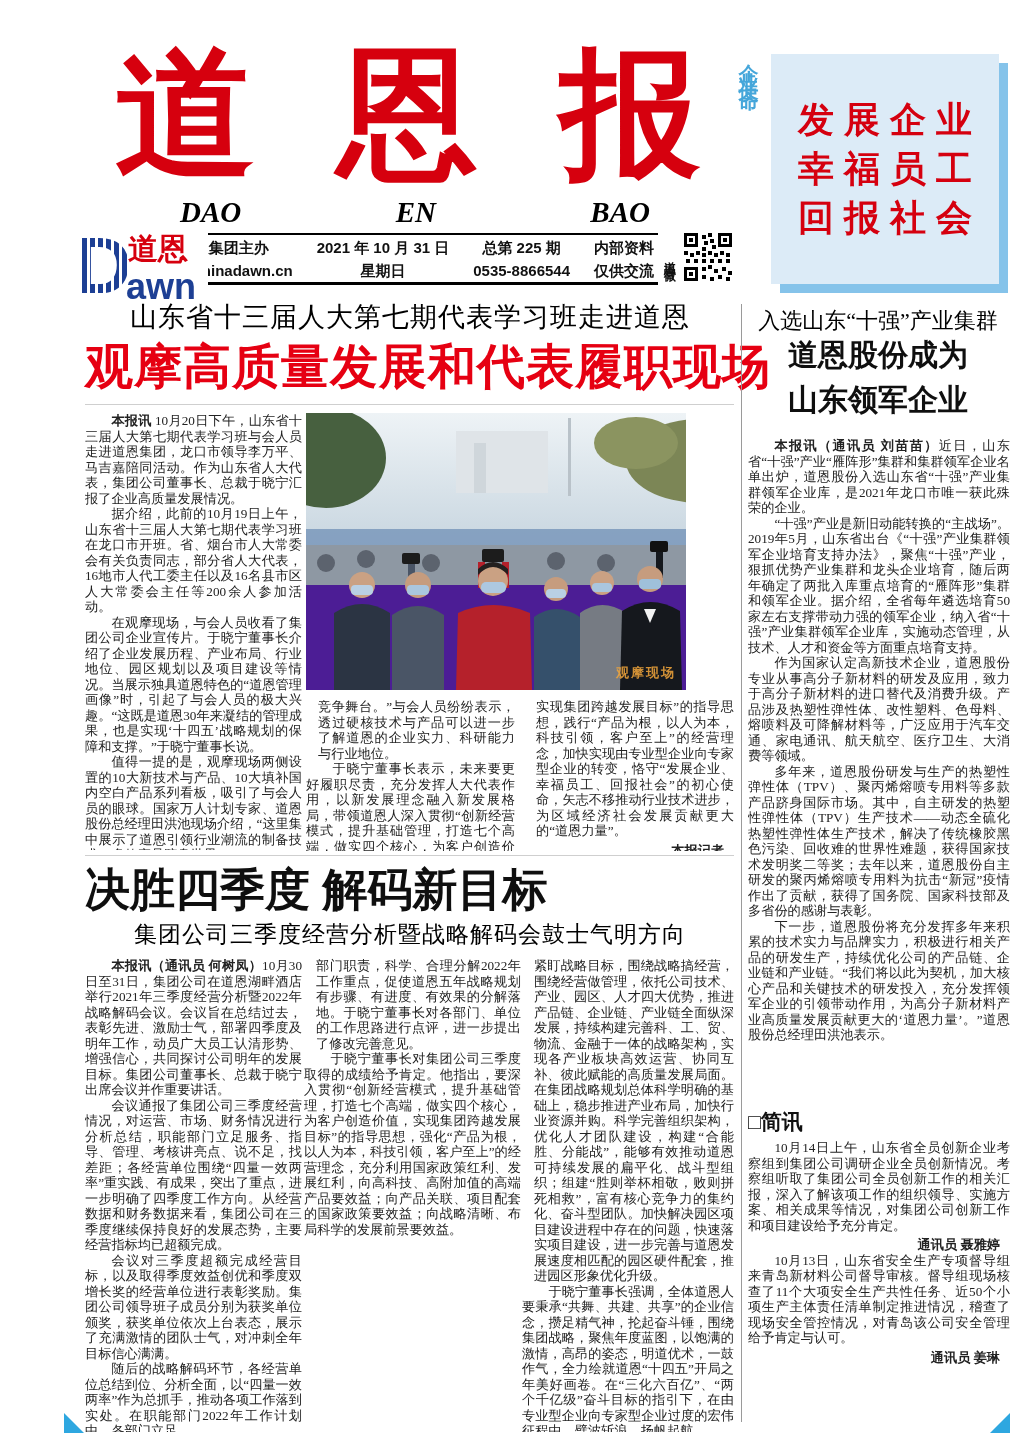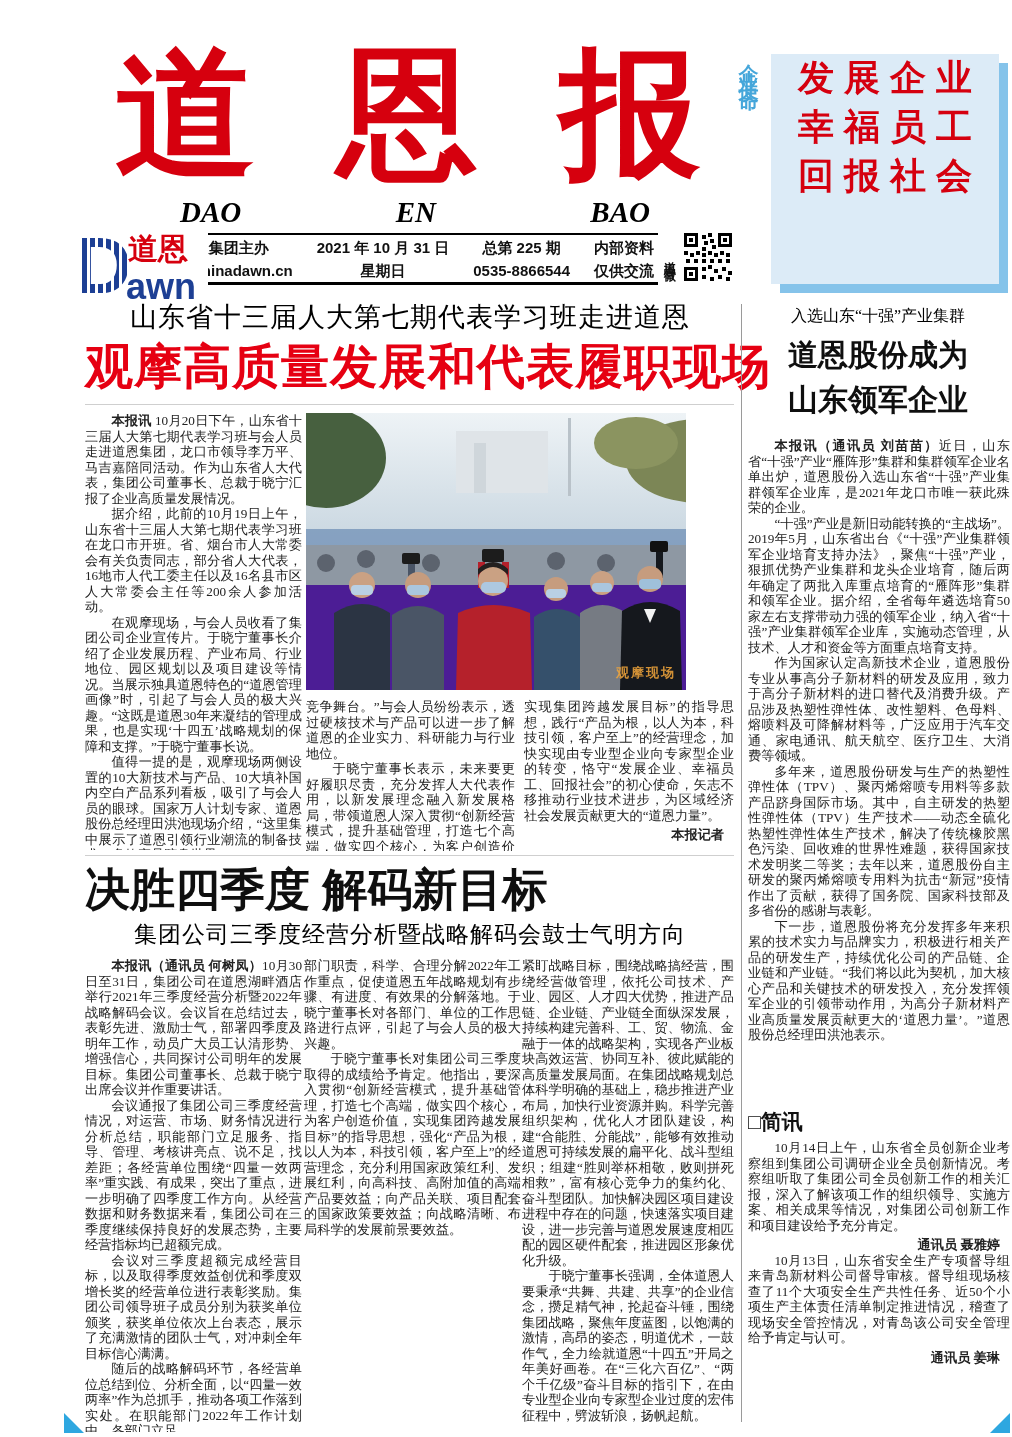--- a/index.html
+++ b/index.html
@@ -18,48 +18,48 @@
     font-size:15px;line-height:23px;white-space:nowrap;color:#111;}
   .logo{left:74px;top:227px;width:134px;height:80px;background:#fff;}
   .qr-block{left:661px;top:231px;display:flex;gap:4px;align-items:center;}
   .qr-label{writing-mode:vertical-rl;font-family:"Liberation Sans",sans-serif;font-size:12px;font-weight:700;
     letter-spacing:3px;color:#111;}
 
   
   .mission-label{left:736px;top:48px;writing-mode:vertical-rl;font-family:"Liberation Sans",sans-serif;
     font-size:20px;font-weight:700;color:#45a6da;letter-spacing:9px;}
   .mission-box{left:771px;top:54px;width:228px;height:230px;background:#dcebf7;box-shadow:9px 9px 0 #85c3ea;
-    display:flex;flex-direction:column;justify-content:flex-start;align-items:center;}
+    display:flex;flex-direction:column;justify-content:center;align-items:center;}
   .mission-line{font-family:"DejaVu Serif",serif;font-size:36px;font-weight:700;color:#d5000f;
     letter-spacing:10px;text-indent:10px;white-space:nowrap;}
 
   
   .body-col{font-size:13.2px;line-height:15.5px;text-align:justify;color:#222;overflow:hidden;}
   .body-col p{margin:0;text-indent:2em;}
-  .body-col p.cont{text-indent:0;}
+  .body-col p.cont{text-indent:0;margin-left:12px;}
   .body-col .lead{font-weight:700;}
   .byline{text-align:right;font-weight:700;text-indent:0 !important;padding-right:10px;margin-top:4px !important;}
   .rule{background:#cfcfcf;height:1px;}
 
   
   .a1-kicker{left:85px;top:299px;width:650px;text-align:center;font-size:27px;letter-spacing:1px;color:#000;}
   .a1-headline{left:85px;top:335px;width:650px;text-align:left;font-family:"Liberation Sans","DejaVu Sans",sans-serif;
     font-weight:900;font-size:48px;letter-spacing:1px;color:#e60012;white-space:nowrap;}
   .photo{left:306px;top:413px;width:380px;height:277px;overflow:hidden;background:#4c1d95;}
   .photo-caption{position:absolute;right:10px;bottom:8px;color:#f2a63b;font-size:13px;font-weight:700;
     font-family:"Liberation Sans",sans-serif;letter-spacing:2px;opacity:.85;}
 
   
   .a2-headline{left:85px;top:860px;width:650px;text-align:left;font-family:"Liberation Sans","DejaVu Sans",sans-serif;
     font-weight:900;font-size:45px;color:#0f0f0f;white-space:nowrap;}
   .a2-subhead{left:85px;top:919px;width:650px;text-align:center;font-size:23px;letter-spacing:1px;color:#000;}
 
   
   .vrule{left:741px;top:304px;width:1px;height:1118px;background:#9a9a9a;}
-  .a3-kicker{left:748px;top:306px;width:260px;text-align:center;font-size:16px;color:#000;}
+  .a3-kicker{left:748px;top:306px;width:260px;text-align:center;font-size:22px;color:#000;}
   .a3-headline{left:748px;top:332px;width:260px;text-align:center;font-family:"Liberation Sans","DejaVu Sans",sans-serif;
     font-weight:900;font-size:30px;line-height:45px;color:#0f0f0f;white-space:nowrap;}
   .briefs-h{left:748px;top:1108px;width:260px;font-family:"Liberation Sans",sans-serif;font-weight:700;
     font-size:21px;color:#111;}
 
   .corner{position:absolute;bottom:4px;width:0;height:0;}
   .corner.l{left:64px;border-bottom:20px solid #2ea7e0;border-right:20px solid transparent;}
   .corner.r{right:2px;border-bottom:20px solid #2ea7e0;border-left:20px solid transparent;}
 </style>
 </head>
@@ -259,21 +259,21 @@
   <div class="abs a2-headline">决胜四季度  解码新目标</div>
   <div class="abs a2-subhead">集团公司三季度经营分析暨战略解码会鼓士气明方向</div>
 
   <div class="abs body-col" style="left:85px;top:958px;width:217px;height:474px;">
     <p><span class="lead">本报讯（通讯员 何树凤）</span><span>10月30日至31日，集团公司在道恩湖畔酒店举行2021年三季度经营分析暨2022年战略解码会议。会议旨在总结过去，表彰先进、激励士气，部署四季度及明年工作，动员广大员工认清形势、增强信心，共同探讨公司明年的发展目标。集团公司董事长、总裁于晓宁出席会议并作重要讲话。</span></p>
     <p>会议通报了集团公司三季度经营情况，对运营、市场、财务情况进行分析总结，职能部门立足服务、指导、管理、考核讲亮点、说不足，找差距；各经营单位围绕“四量一效两率”重实践、有成果，突出了重点，进一步明确了四季度工作方向。从经营数据和财务数据来看，集团公司在三季度继续保持良好的发展态势，主要经营指标均已超额完成。</p>
     <p>会议对三季度超额完成经营目标，以及取得季度效益创优和季度双增长奖的经营单位进行表彰奖励。集团公司领导班子成员分别为获奖单位颁奖，获奖单位依次上台表态，展示了充满激情的团队士气，对冲刺全年目标信心满满。</p>
     <p>随后的战略解码环节，各经营单位总结到位、分析全面，以“四量一效两率”作为总抓手，推动各项工作落到实处。在职能部门2022年工作计划中，各部门立足</p>
   </div>
   <div class="abs body-col" style="left:304px;top:958px;width:217px;height:474px;">
-    <p class="cont">部门职责，科学、合理分解2022年工作重点，促使道恩五年战略规划有步骤、有进度、有效果的分解落地。于晓宁董事长对各部门、单位的工作思路进行点评，引起了与会人员的极大兴趣。</p>
+    <p class="cont">部门职责，科学、合理分解2022年工作重点，促使道恩五年战略规划有步骤、有进度、有效果的分解落地。于晓宁董事长对各部门、单位的工作思路进行点评，进一步提出了修改完善意见。</p>
     <p>于晓宁董事长对集团公司三季度取得的成绩给予肯定。他指出，要深入贯彻“创新经营模式，提升基础管理，打造七个高端，做实四个核心，为客户创造价值，实现集团跨越发展目标”的指导思想，强化“产品为根，以人为本，科技引领，客户至上”的经营理念，充分利用国家政策红利、发展红利，向高科技、高附加值的高端产品要效益；向产品关联、项目配套的国家政策要效益；向战略清晰、布局科学的发展前景要效益。</p>
   </div>
   <div class="abs body-col" style="left:522px;top:958px;width:212px;height:474px;">
     <p class="cont">紧盯战略目标，围绕战略搞经营，围绕经营做管理，依托公司技术、产业、园区、人才四大优势，推进产品链、企业链、产业链全面纵深发展，持续构建完善科、工、贸、物流、金融于一体的战略架构，实现各产业板块高效运营、协同互补、彼此赋能的高质量发展局面。在集团战略规划总体科学明确的基础上，稳步推进产业布局，加快行业资源并购。科学完善组织架构，优化人才团队建设，构建“合能胜、分能战”，能够有效推动道恩可持续发展的扁平化、战斗型组织；组建“胜则举杯相敬，败则拼死相救”，富有核心竞争力的集约化、奋斗型团队。加快解决园区项目建设进程中存在的问题，快速落实项目建设，进一步完善与道恩发展速度相匹配的园区硬件配套，推进园区形象优化升级。</p>
     <p>于晓宁董事长强调，全体道恩人要秉承“共舞、共建、共享”的企业信念，攒足精气神，抡起奋斗锤，围绕集团战略，聚焦年度蓝图，以饱满的激情，高昂的姿态，明道优术，一鼓作气，全力绘就道恩“十四五”开局之年美好画卷。在“三化六百亿”、“两个千亿级”奋斗目标的指引下，在由专业型企业向专家型企业过度的宏伟征程中，劈波斩浪，扬帆起航。</p>
   </div>
 
   <div class="abs vrule"></div>
 
   <div class="abs a3-kicker">入选山东“十强”产业集群</div>

